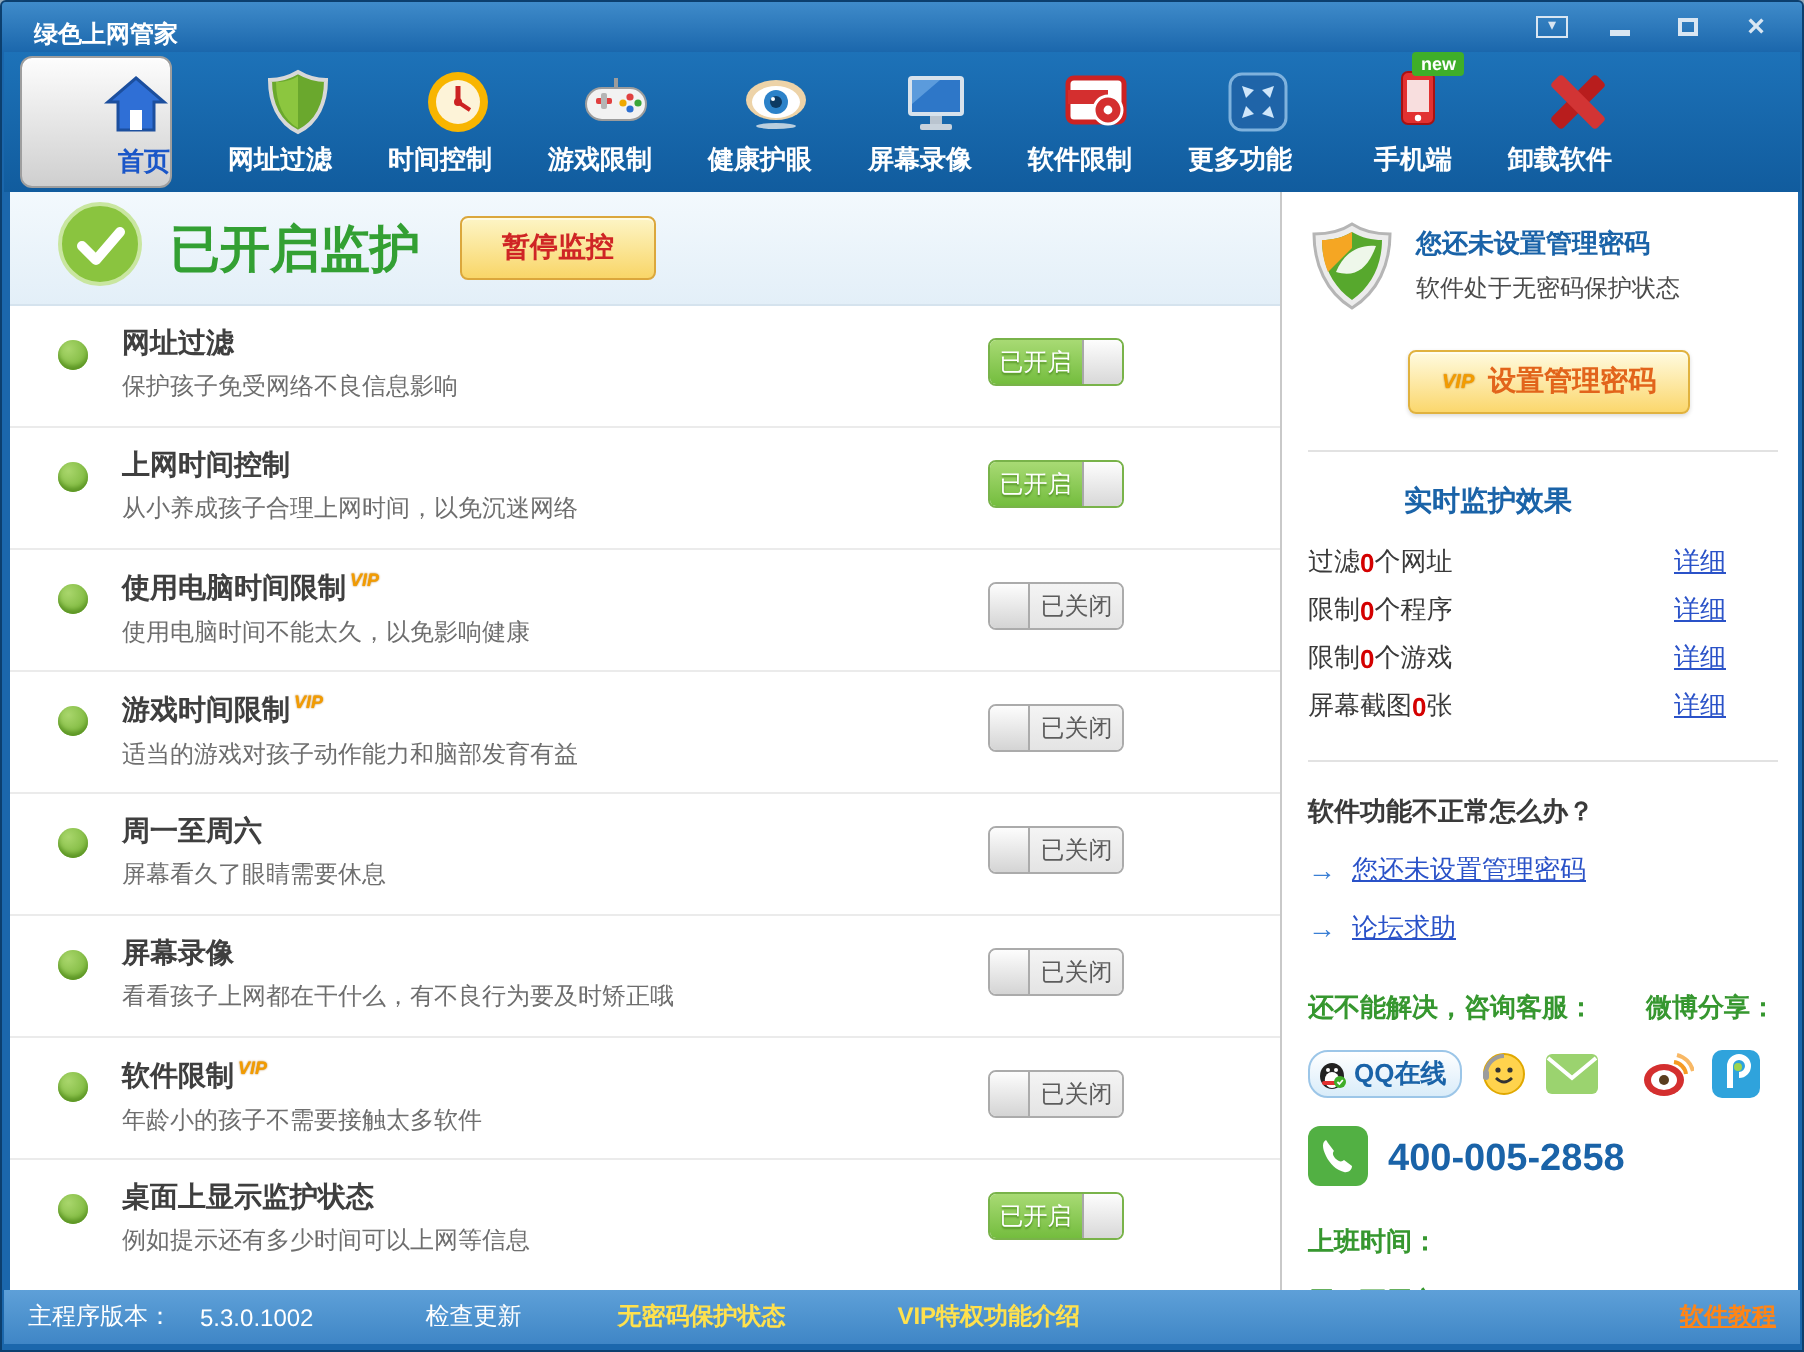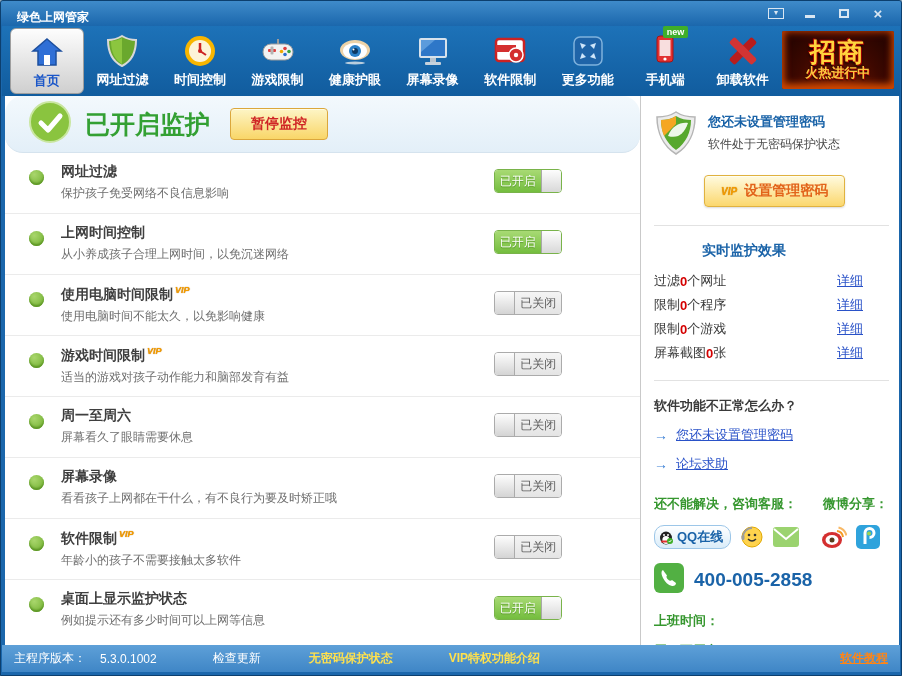--- a/index.html
+++ b/index.html
@@ -21,21 +21,21 @@
   .wbtn .skinbox{ width:16px; height:11px; border:1px solid #d9e6f2; display:flex; align-items:center; justify-content:center; font-size:8px; line-height:1; }
   .wbtn .minbar{ width:10px; height:3px; background:#d9e6f2; margin-top:7px; }
   .wbtn .maxbox{ width:10px; height:9px; border:2px solid #d9e6f2; }
   .wbtn.close{ font-size:15px; font-weight:bold; }
   
   .toolbar{
     position:absolute; left:1px; top:25px; width:898px; height:70px;
     background:linear-gradient(#1d72b8,#115c9e);
     display:flex; align-items:flex-start; padding:2px 6px 0 8px;
   }
-  .nav{ width:80px; height:66px; display:flex; flex-direction:column; align-items:center; cursor:pointer; }
+  .nav{ width:80px; height:66px; display:flex; flex-direction:column; align-items:flex-end; cursor:pointer; }
   .nav .ic{ height:40px; display:flex; align-items:flex-end; justify-content:center; }
   .nav .lbl{ color:#fff; font-size:13px; font-weight:bold; margin-top:3px; white-space:nowrap; }
   .nav.selected{ background:linear-gradient(#fdfdfd,#cfcfcf); border:1px solid #9e9e9e; border-radius:6px;
                  box-shadow:inset 0 1px 0 #fff; width:76px; }
   .nav.selected .lbl{ color:#1a56c8; }
   .promo{
     margin-left:auto; width:116px; height:58px; margin-top:3px; border-radius:2px; cursor:pointer;
     background:radial-gradient(ellipse at 50% 110%, #7a1c00 0%, #3d0800 55%, #1c0300 100%);
     display:flex; flex-direction:column; align-items:center; justify-content:center;
     box-shadow:inset 0 0 10px #c33c00, inset 0 -4px 8px #e85a00;
@@ -43,21 +43,21 @@
   }
   .promo .p1{ font-size:26px; font-weight:bold; color:#ffd53e; line-height:1;
               text-shadow:1px 1px 0 #a60000, -1px -1px 0 #a60000, 0 2px 3px #000; letter-spacing:2px;}
   .promo .p2{ font-size:13px; font-weight:bold; color:#ffc53e; line-height:1.2;
               text-shadow:1px 1px 0 #a60000, 0 1px 2px #000; }
   
   .main{ position:absolute; left:4px; top:95px; width:894px; height:551px; background:#fff; }
   .leftpane{ position:absolute; left:0; top:0; width:636px; height:551px; border-right:1px solid #c9c9c9; }
   .statusband{
     height:57px; background:linear-gradient(#f3f9fd,#e3eff8); border-bottom:1px solid #d5e3ee;
-    display:flex; align-items:center; padding-left:24px;border-radius:18px;
+    display:flex; align-items:center; padding-left:24px;
   }
   .statusband .statustext{ font-size:25px; font-weight:bold; color:#33a033; margin-left:14px; }
   .pausebtn{
     margin-left:20px; padding:6px 20px; font-size:14px; font-weight:bold; color:#cf2525;
     background:linear-gradient(#fdf5c6,#f9d668); border:1px solid #dba73c; border-radius:4px;
     box-shadow:inset 0 1px 0 #fffbe2; cursor:pointer;
   }
   .rows{ }
   .frow{ position:relative; height:61px; border-bottom:1px solid #ebebeb; padding:10px 0 0 56px; }
   .frow:last-child{ border-bottom:none; }
@@ -254,24 +254,20 @@
       <span class="ic">
         <svg width="34" height="34" viewBox="0 0 34 34">
             <g>
               <rect x="13" y="1" width="8" height="32" rx="2" fill="#b81d1d" transform="rotate(45 17 17)"></rect>
               <rect x="13" y="1" width="8" height="32" rx="2" fill="#d23434" transform="rotate(-45 17 17)"></rect>
             </g>
           </svg>
       </span>
       <span class="lbl">卸载软件</span>
     </div>
-    <div class="promo">
-      <span class="p1">招商</span>
-      <span class="p2">火热进行中</span>
-    </div>
   </div>
 
   <div class="main">
 
     <div class="leftpane">
       <div class="statusband">
         <span>
           <svg width="42" height="42" viewBox="0 0 42 42">
               <circle cx="21" cy="21" r="20" fill="#8ac43f"></circle>
               <circle cx="21" cy="21" r="20" fill="none" stroke="#c9e6a0" stroke-width="2"></circle>

